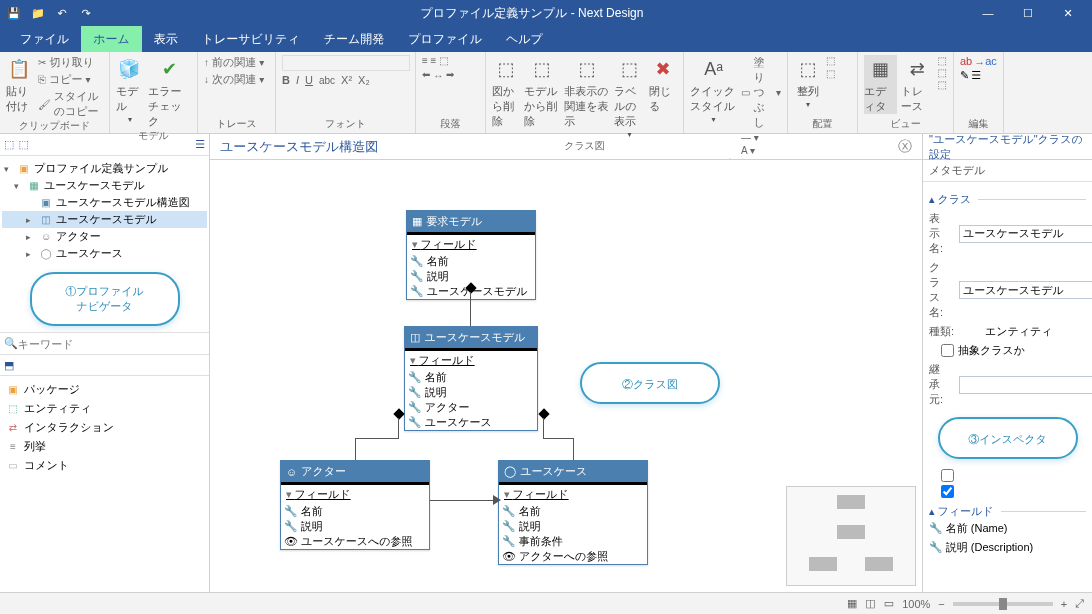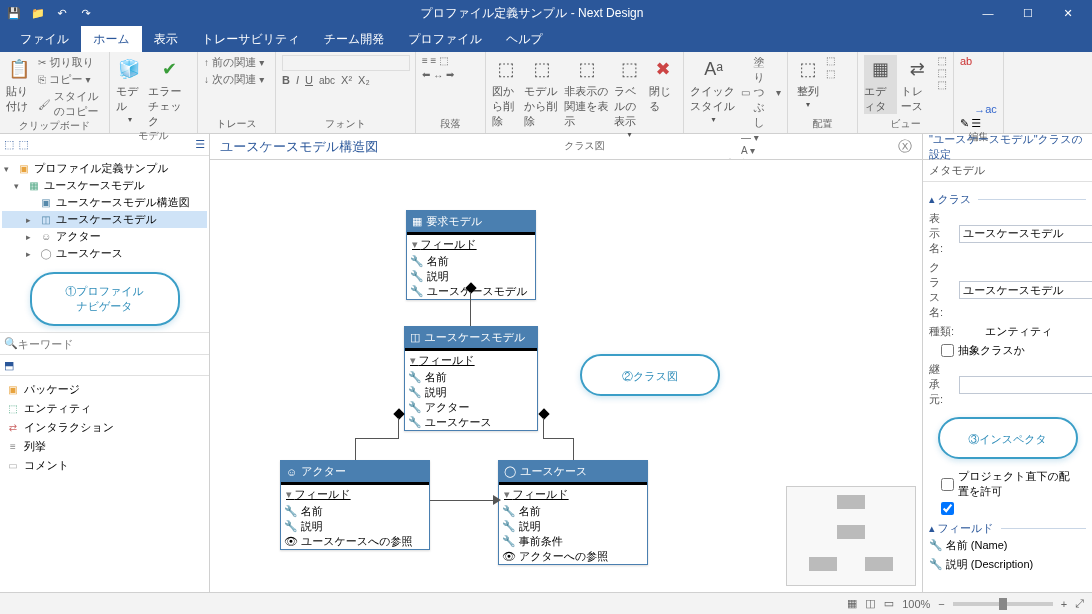--- a/index.html
+++ b/index.html
@@ -5,21 +5,21 @@
 *{box-sizing:border-box;margin:0;padding:0;font-family:"Meiryo UI","Yu Gothic UI",sans-serif;font-size:11px;}
 body{width:1092px;height:614px;background:#fff;overflow:hidden;display:flex;flex-direction:column;}
 .titlebar{height:26px;background:#2b579a;color:#fff;display:flex;align-items:center;padding:0 4px;}
 .titlebar .qat{display:flex;gap:4px;}
 .titlebar .qat span{width:20px;height:20px;display:flex;align-items:center;justify-content:center;color:#fff;}
 .titlebar .title{flex:1;text-align:center;font-size:12px;}
 .titlebar .winbtns{display:flex;}
 .titlebar .winbtns span{width:40px;height:26px;display:flex;align-items:center;justify-content:center;}
 .menubar{height:26px;background:#2b579a;color:#fff;display:flex;align-items:stretch;padding-left:8px;}
 .menubar .tab{padding:0 12px;display:flex;align-items:center;font-size:12px;}
-.menubar .tab.active{background:#ffffff;color:#2b579a;}
+.menubar .tab.active{background:#86efac;color:#2b579a;}
 .ribbon{height:82px;background:#f3f3f3;border-bottom:1px solid #d0d0d0;display:flex;}
 .rgroup{border-right:1px solid #d8d8d8;display:flex;flex-direction:column;padding:3px 6px 0 6px;}
 .rgroup .body{flex:1;display:flex;align-items:flex-start;gap:4px;}
 .rgroup .label{text-align:center;color:#666;font-size:10px;padding-bottom:2px;}
 .rbtn{display:flex;flex-direction:column;align-items:center;gap:1px;color:#555;}
 .rbtn .ico{width:28px;height:28px;display:flex;align-items:center;justify-content:center;font-size:18px;}
 .smallrow{display:flex;align-items:center;gap:3px;color:#666;font-size:10px;}
 .content{flex:1;display:flex;min-height:0;}
 .leftpane{width:210px;border-right:1px solid #d0d0d0;display:flex;flex-direction:column;}
 .toolstrip{height:22px;border-bottom:1px solid #e0e0e0;display:flex;align-items:center;padding:0 4px;gap:4px;color:#2b579a;}
@@ -219,21 +219,21 @@
         <div class="smallrow">⬚</div>
         <div class="smallrow">⬚</div>
       </div>
     </div>
     <div class="label">ビュー</div>
   </div>
   <div class="rgroup" style="width:50px;">
     <div class="body">
         <div style="display:flex;flex-wrap:wrap;gap:2px;width:44px;">
       <span style="color:#c33;">ab</span>
-      <span style="color:#36c;margin-top:48px;">→ac</span>
+      <span style="color:#36c;">→ac</span>
       <span>✎</span>
       <span>☰</span>
     </div>
       </div>
     <div class="label">編集</div>
   </div>
 </div>
 
 <div class="content">
 
@@ -412,21 +412,21 @@
       <div class="diamond" style="left:330px;top:250px;"></div>
       <div class="conn" style="left:188px;top:258px;width:1px;height:20px;"></div>
       <div class="conn" style="left:145px;top:278px;width:44px;height:1px;"></div>
       <div class="conn" style="left:145px;top:278px;width:1px;height:22px;"></div>
       <div class="conn" style="left:333px;top:258px;width:1px;height:20px;"></div>
       <div class="conn" style="left:333px;top:278px;width:30px;height:1px;"></div>
       <div class="conn" style="left:363px;top:278px;width:1px;height:22px;"></div>
       <div class="conn" style="left:220px;top:340px;width:68px;height:1px;"></div>
       <div class="arrow" style="left:282px;top:336px;transform:rotate(90deg);"></div>
 
-      <div class="callout" style="position:absolute;left:370px;top:188px;width:140px;">
+      <div class="callout" style="position:absolute;left:370px;top:196px;width:140px;">
         <span>②クラス図</span>
       </div>
 
       <div class="minimap">
         <div class="b" style="left:50px;top:8px;width:28px;height:14px;"></div>
         <div class="b" style="left:50px;top:38px;width:28px;height:14px;"></div>
         <div class="b" style="left:22px;top:70px;width:28px;height:14px;"></div>
         <div class="b" style="left:78px;top:70px;width:28px;height:14px;"></div>
       </div>
     </div>
@@ -460,21 +460,20 @@
           <label>継承元:</label>
           <input type="text" style="">
         </div>
 
       <div class="callout" style="width:140px;margin:10px auto;">
         <span>③インスペクタ</span>
       </div>
 
       <div class="chk">
           <input type="checkbox" style="">
-          <span>プロジェクト直下の配置を許可</span>
         </div>
       <div class="chk">
           <input type="checkbox" checked="" style="">
         </div>
 
       <div class="grp-hdr">
           <span>▴</span>
           <span>フィールド</span>
         </div>
       <div class="row" style="padding:2px 0;"><span>🔧</span> <span>名前 (Name)</span></div>

